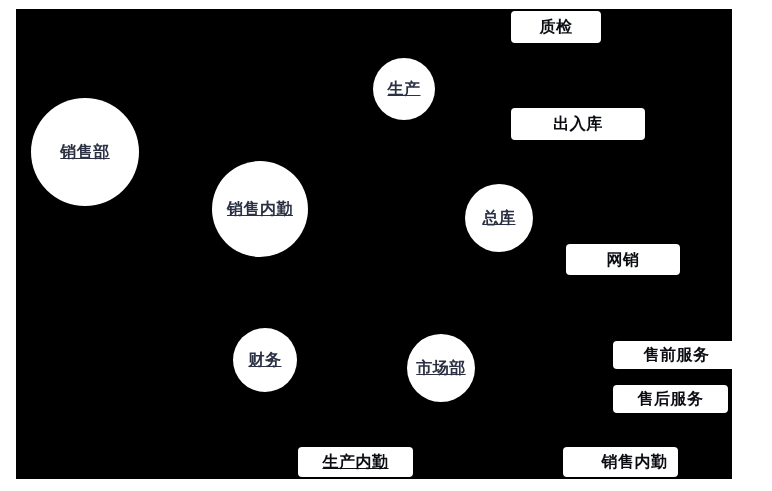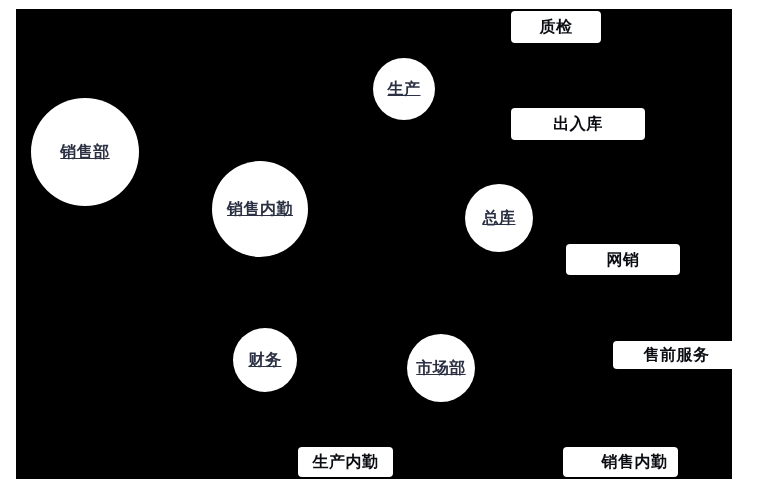--- a/index.html
+++ b/index.html
@@ -51,16 +51,17 @@
       <div class="node circle" style="left: 15px; top: 89px; width: 108px; height: 108px;">销售部</div>
       <div class="node circle" style="left: 196px; top: 152px; width: 96px; height: 96px;">销售内勤</div>
       <div class="node circle" style="left: 357px; top: 49px; width: 62px; height: 62px;">生产</div>
       <div class="node circle" style="left: 449px; top: 175px; width: 68px; height: 68px;">总库</div>
       <div class="node circle" style="left: 217px; top: 319px; width: 64px; height: 64px;">财务</div>
       <div class="node circle" style="left: 391px; top: 325px; width: 68px; height: 68px;">市场部</div>
       <div class="node box" style="left: 495px; top: 2px; width: 90px; height: 32px;">质检</div>
       <div class="node box" style="left: 495px; top: 99px; width: 134px; height: 32px;">出入库</div>
       <div class="node box" style="left: 550px; top: 235px; width: 114px; height: 31px;">网销</div>
       <div class="node box" style="left: 597px; top: 300px; width: 127px; height: 28px; margin-top: 32px;">售前服务</div>
-      <div class="node box" style="left: 282px; top: 438px; width: 95px; height: 30px;">生产内勤</div>
+      <div class="node box" style="left: 597px; top: 376px; width: 115px; height: 28px;">售后服务</div>
+      <div class="node box" style="left: 282px; top: 438px; width: 115px; height: 30px; text-decoration: underline;">生产内勤</div>
       <div class="node box" style="left: 547px; top: 438px; width: 115px; height: 30px; padding-left: 28px;">销售内勤</div>
     </div>
 </div>
 
 </body></html>

